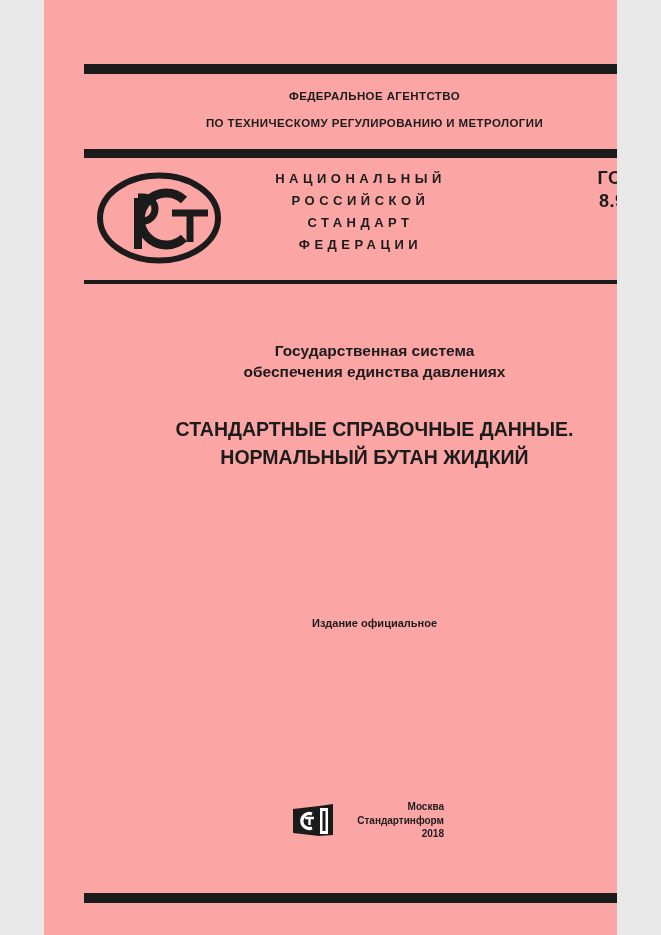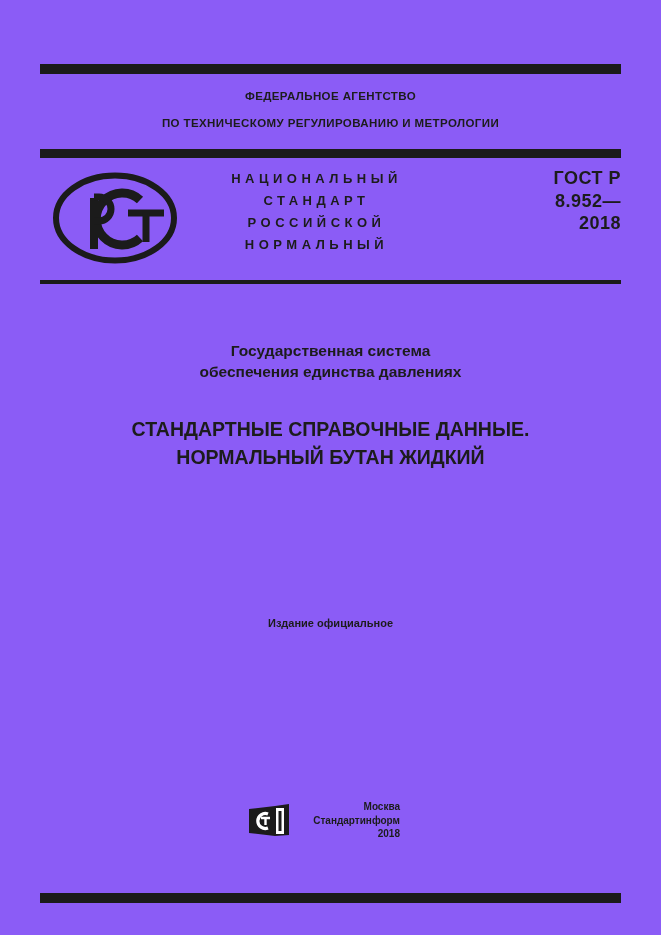--- a/index.html
+++ b/index.html
@@ -1,21 +1,21 @@
 <!DOCTYPE html>
 <html><head>
 <meta charset="utf-8">
 <style>
   html, body { margin: 0; padding: 0; background: #e8e8e8; }
   .page {
     position: relative;
-    width: 661px;
+    width: 573px;
     height: 935px;
     margin: 0 auto;
-    background: #8b5cf6;
+    background: #fca5a5;
     font-family: "Liberation Sans", sans-serif;
     color: #1c1c1c;
     overflow: hidden;
   }
   .bar { position: absolute; left: 40px; width: 581px; background: #1b1b1b; }
   .bar-top    { top: 64px;  height: 10px; }
   .bar-mid    { top: 149px; height: 9px;  }
   .rule-thin  { top: 280px; height: 4px;  }
   .bar-bottom { top: 893px; height: 10px; }
 
@@ -88,23 +88,23 @@
       <path d="M 88 28 A 26 26 0 1 0 88 66" fill="none" stroke="#1b1b1b" stroke-width="9"></path>
       <path d="M 42 26 V 77" fill="none" stroke="#1b1b1b" stroke-width="8"></path>
       <path d="M 42 25 H 47 A 12 12 0 0 1 47 49 H 42" fill="none" stroke="#1b1b1b" stroke-width="7"></path>
       <path d="M 76 41 H 112" stroke="#1b1b1b" stroke-width="7"></path>
       <path d="M 94 41 V 70" stroke="#1b1b1b" stroke-width="7"></path>
     </svg>
   </div>
 
   <div class="std-name">
     <span>НАЦИОНАЛЬНЫЙ</span>
+    <span>РОССИЙСКОЙ</span>
     <span>СТАНДАРТ</span>
-    <span>РОССИЙСКОЙ</span>
-    <span>НОРМАЛЬНЫЙ</span>
+    <span>ФЕДЕРАЦИИ</span>
   </div>
 
   <div class="designation">
     <span>ГОСТ Р</span>
     <span>8.952—</span>
     <span>2018</span>
   </div>
 
   <div class="bar rule-thin"></div>
 

